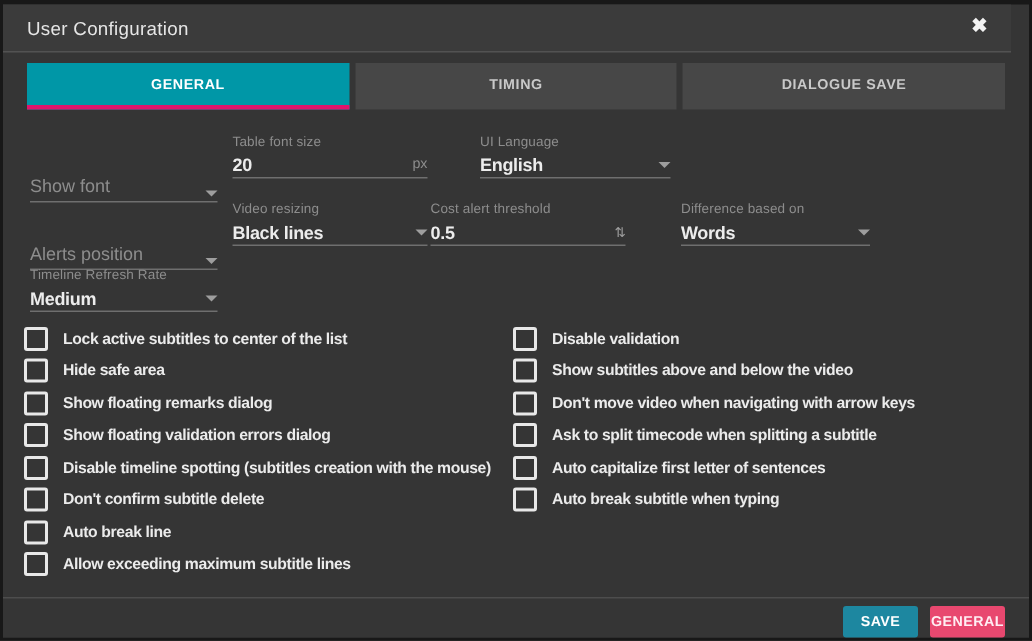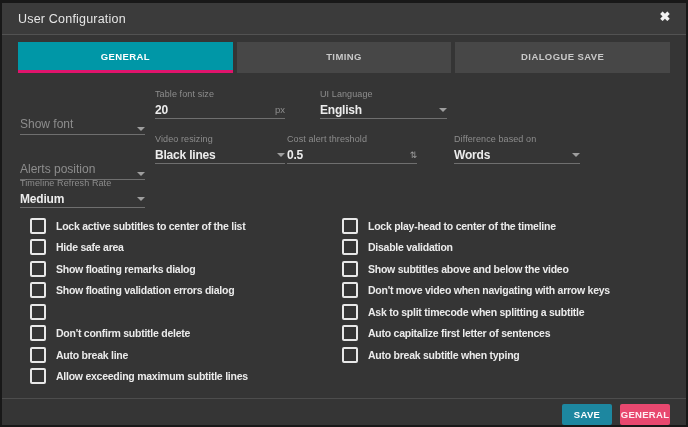--- a/index.html
+++ b/index.html
@@ -9,21 +9,21 @@
     background:#2a2a2a;
   }
   .dialog{
     position:absolute;inset:0;
     background:var(--dialog-bg,#353535);
     border:2px solid #181818;border-top-width:3px;
     box-sizing:border-box;
   }
   
   .titlebar{
-    position:absolute;left:0;right:0;top:0;height:31px;
+    position:absolute;left:0;right:12px;top:0;height:31px;
     background:var(--titlebar-bg,#3b3b3b);
     border-bottom:1px solid #525252;
   }
   .title{
     position:absolute;left:16px;top:9px;
     font-size:12.5px;color:#e6e6e6;letter-spacing:.2px;
   }
   .close{
     position:absolute;right:12px;top:5px;width:18px;height:18px;
     color:#f2f2f2;font-size:13px;font-weight:bold;line-height:18px;text-align:center;
@@ -164,59 +164,56 @@
   </div>
 
   <div class="field" style="left:18px;top:174px;width:125px;">
     <div class="flabel">Timeline Refresh Rate</div>
     <div class="fvalue">
       <span>Medium</span>
       <span class="arrow"></span>
     </div>
   </div>
 
-  <div class="cbcol" style="left:28px;justify-content:center;">
+  <div class="cbcol" style="left:14px;justify-content:center;">
     <div class="cbrow">
       <span class="cbbox"></span>
       <span class="cblabel">Lock active subtitles to center of the list</span>
     </div>
     <div class="cbrow">
       <span class="cbbox"></span>
       <span class="cblabel">Hide safe area</span>
     </div>
     <div class="cbrow">
       <span class="cbbox"></span>
       <span class="cblabel">Show floating remarks dialog</span>
     </div>
     <div class="cbrow">
       <span class="cbbox"></span>
       <span class="cblabel">Show floating validation errors dialog</span>
     </div>
     <div class="cbrow">
       <span class="cbbox"></span>
+      <span class="cblabel">Disable timeline spotting (subtitles creation with the mouse)</span>
     </div>
     <div class="cbrow">
       <span class="cbbox"></span>
       <span class="cblabel">Don't confirm subtitle delete</span>
     </div>
     <div class="cbrow">
       <span class="cbbox"></span>
       <span class="cblabel">Auto break line</span>
     </div>
     <div class="cbrow">
       <span class="cbbox"></span>
       <span class="cblabel">Allow exceeding maximum subtitle lines</span>
     </div>
   </div>
 
   <div class="cbcol" style="left:340px;">
-    <div class="cbrow">
-      <span class="cbbox"></span>
-      <span class="cblabel">Lock play-head to center of the timeline</span>
-    </div>
     <div class="cbrow">
       <span class="cbbox"></span>
       <span class="cblabel">Disable validation</span>
     </div>
     <div class="cbrow">
       <span class="cbbox"></span>
       <span class="cblabel">Show subtitles above and below the video</span>
     </div>
     <div class="cbrow">
       <span class="cbbox"></span>

